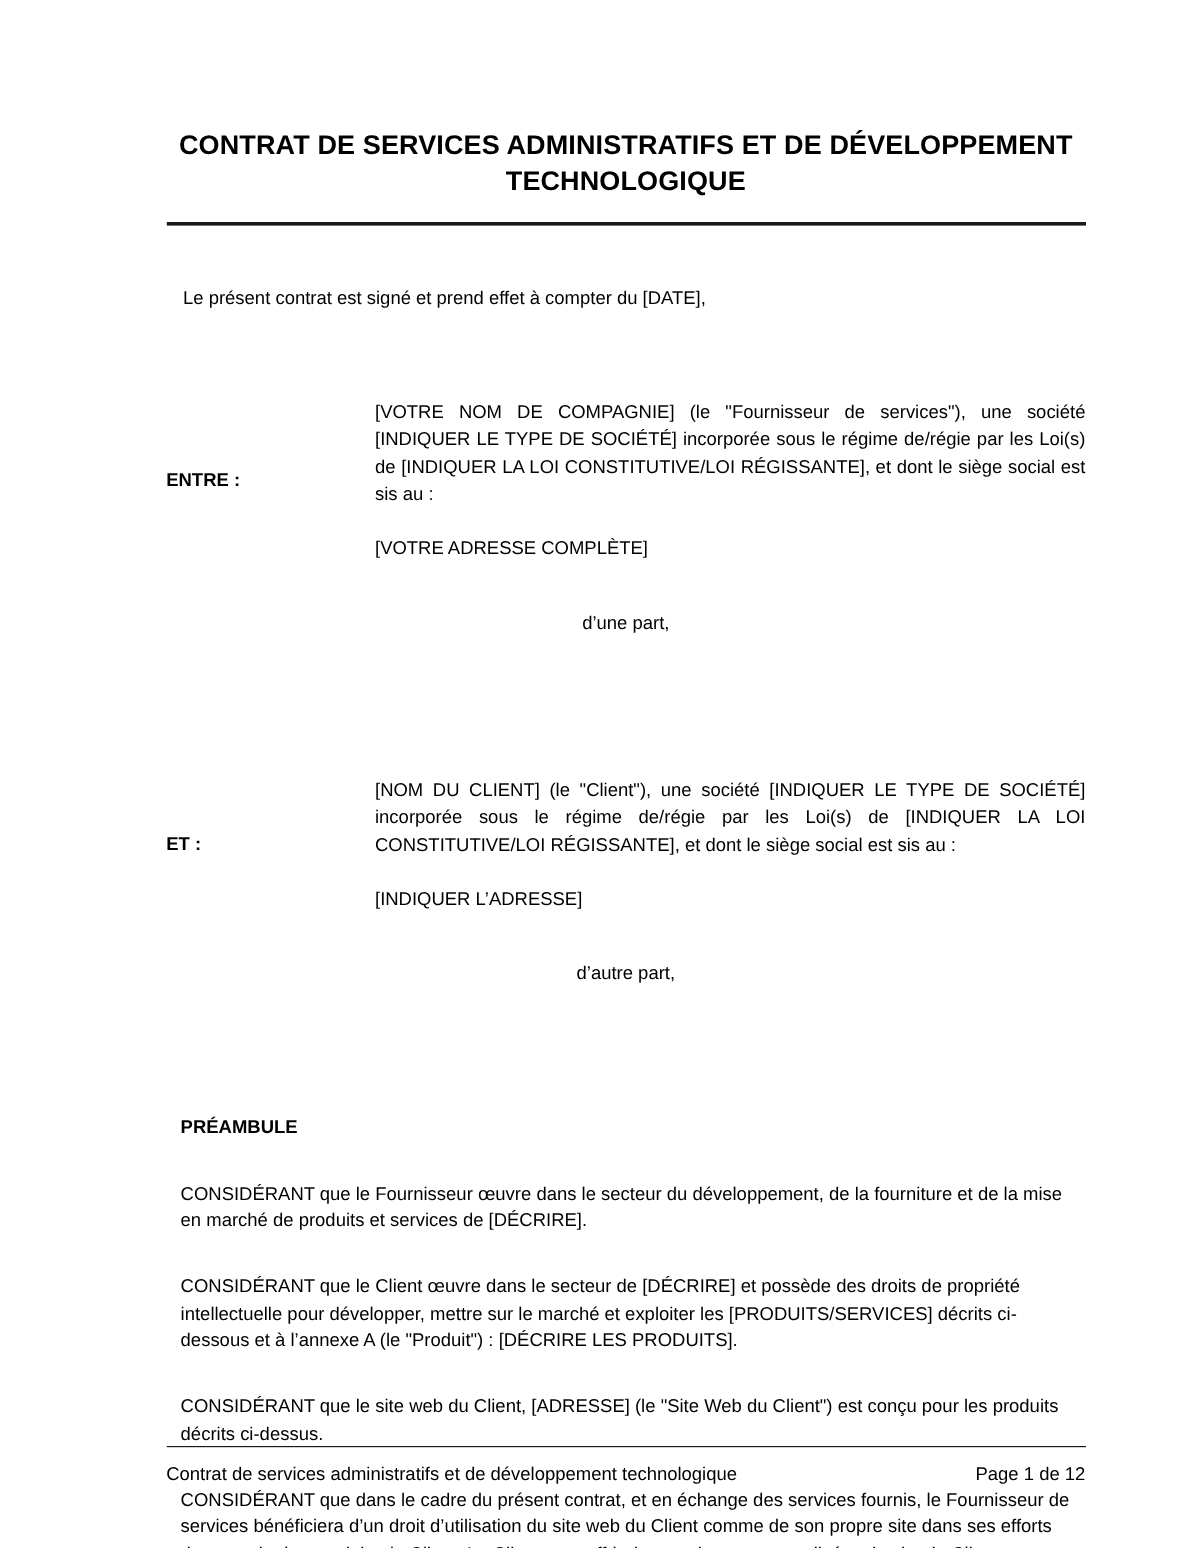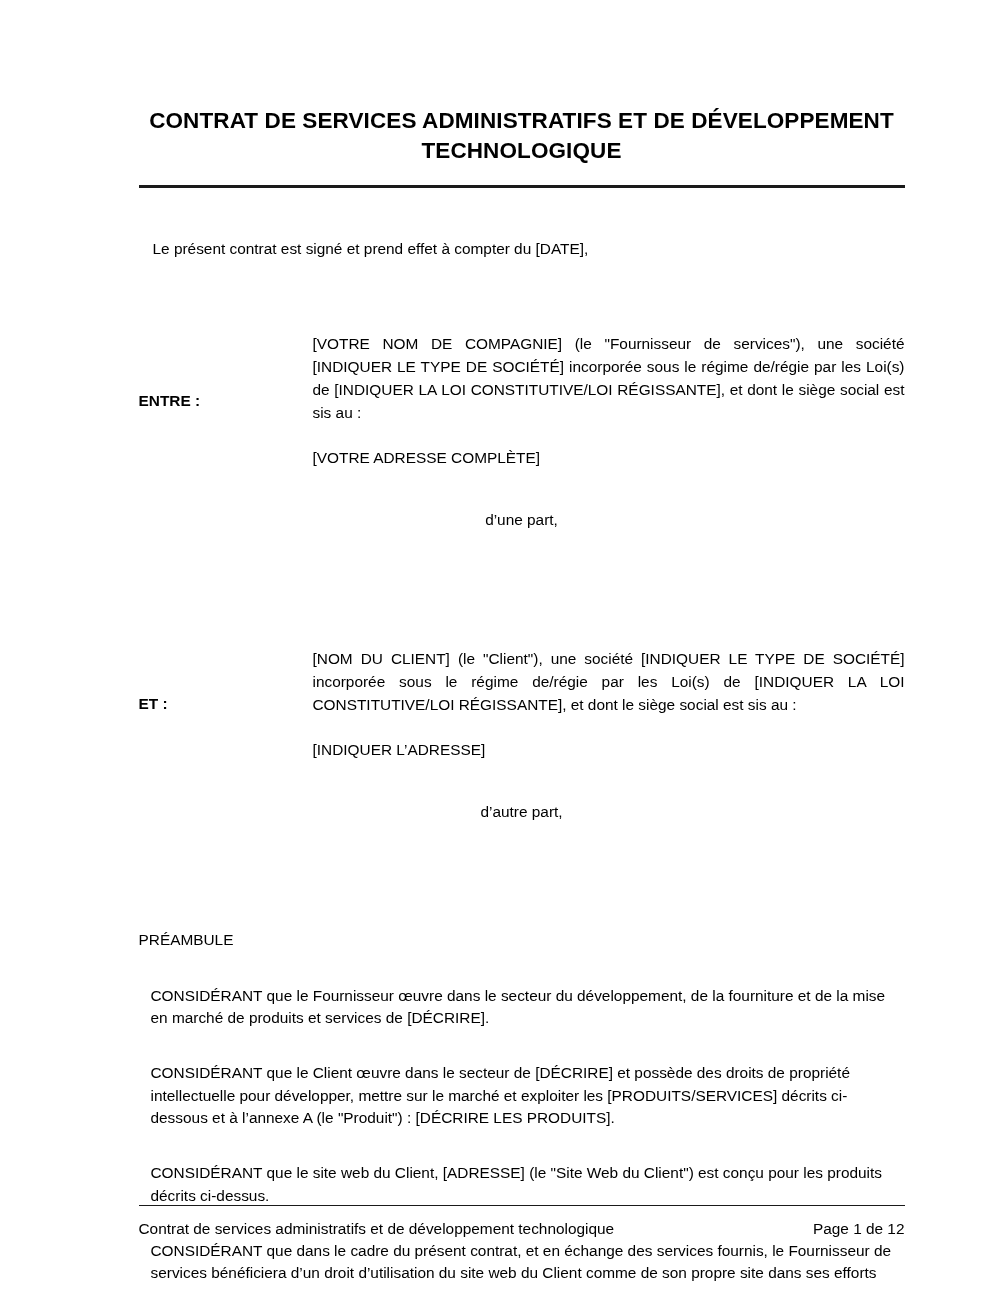--- a/index.html
+++ b/index.html
@@ -96,24 +96,24 @@
   .part-mention {
     margin: 16px;
     padding-top: 24px;
     text-align: center;
     font-size: 15.4px;
     line-height: 1.45;
   }
 
   
   .preamble-heading {
-    margin: 0;
+    margin: 12px;
     padding-top: 90px;
     font-size: 15.4px;
-    font-weight: normal;
+    font-weight: bold;
     line-height: 1.45;
   }
 
   .preamble p.para {
     margin: 12px;
     padding-top: 21px;
     font-size: 15.4px;
     line-height: 1.45;
     text-align: left;
   }

